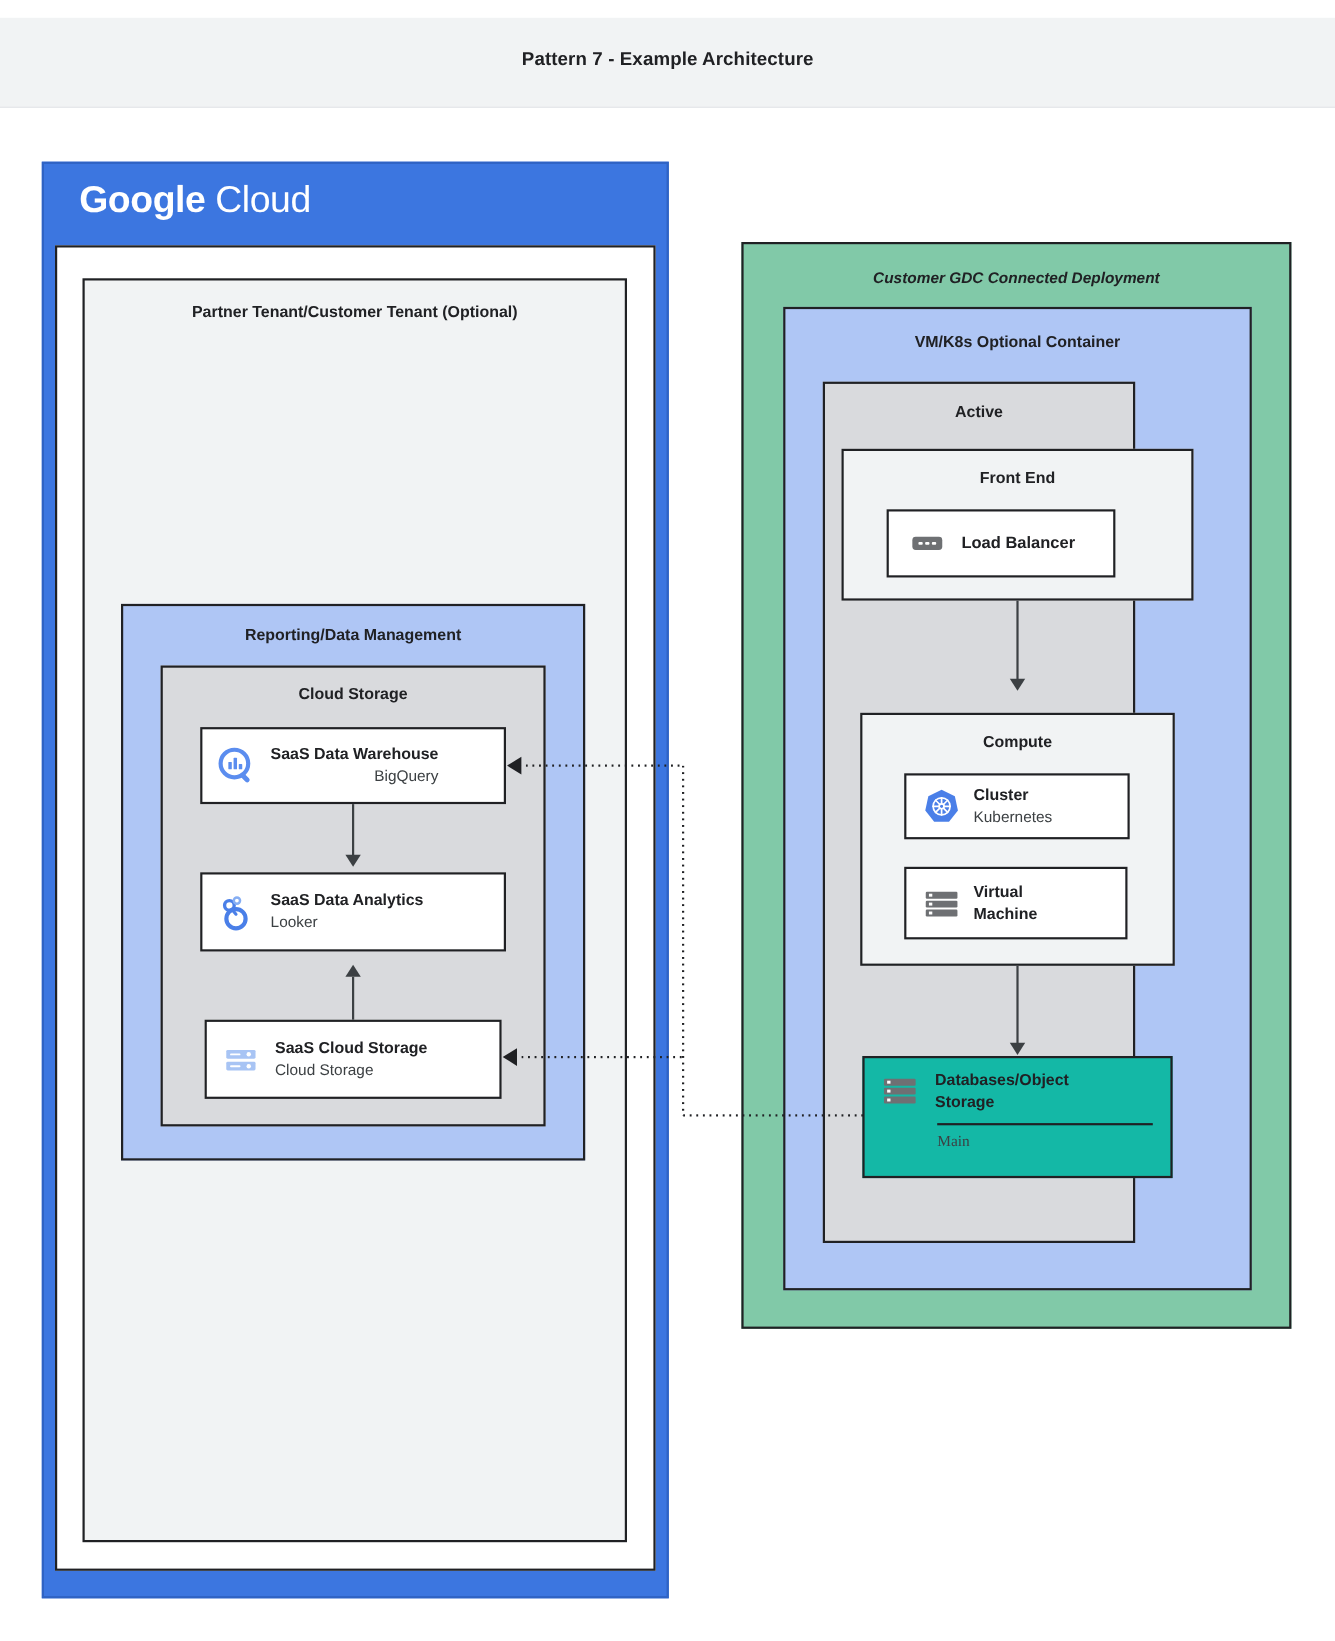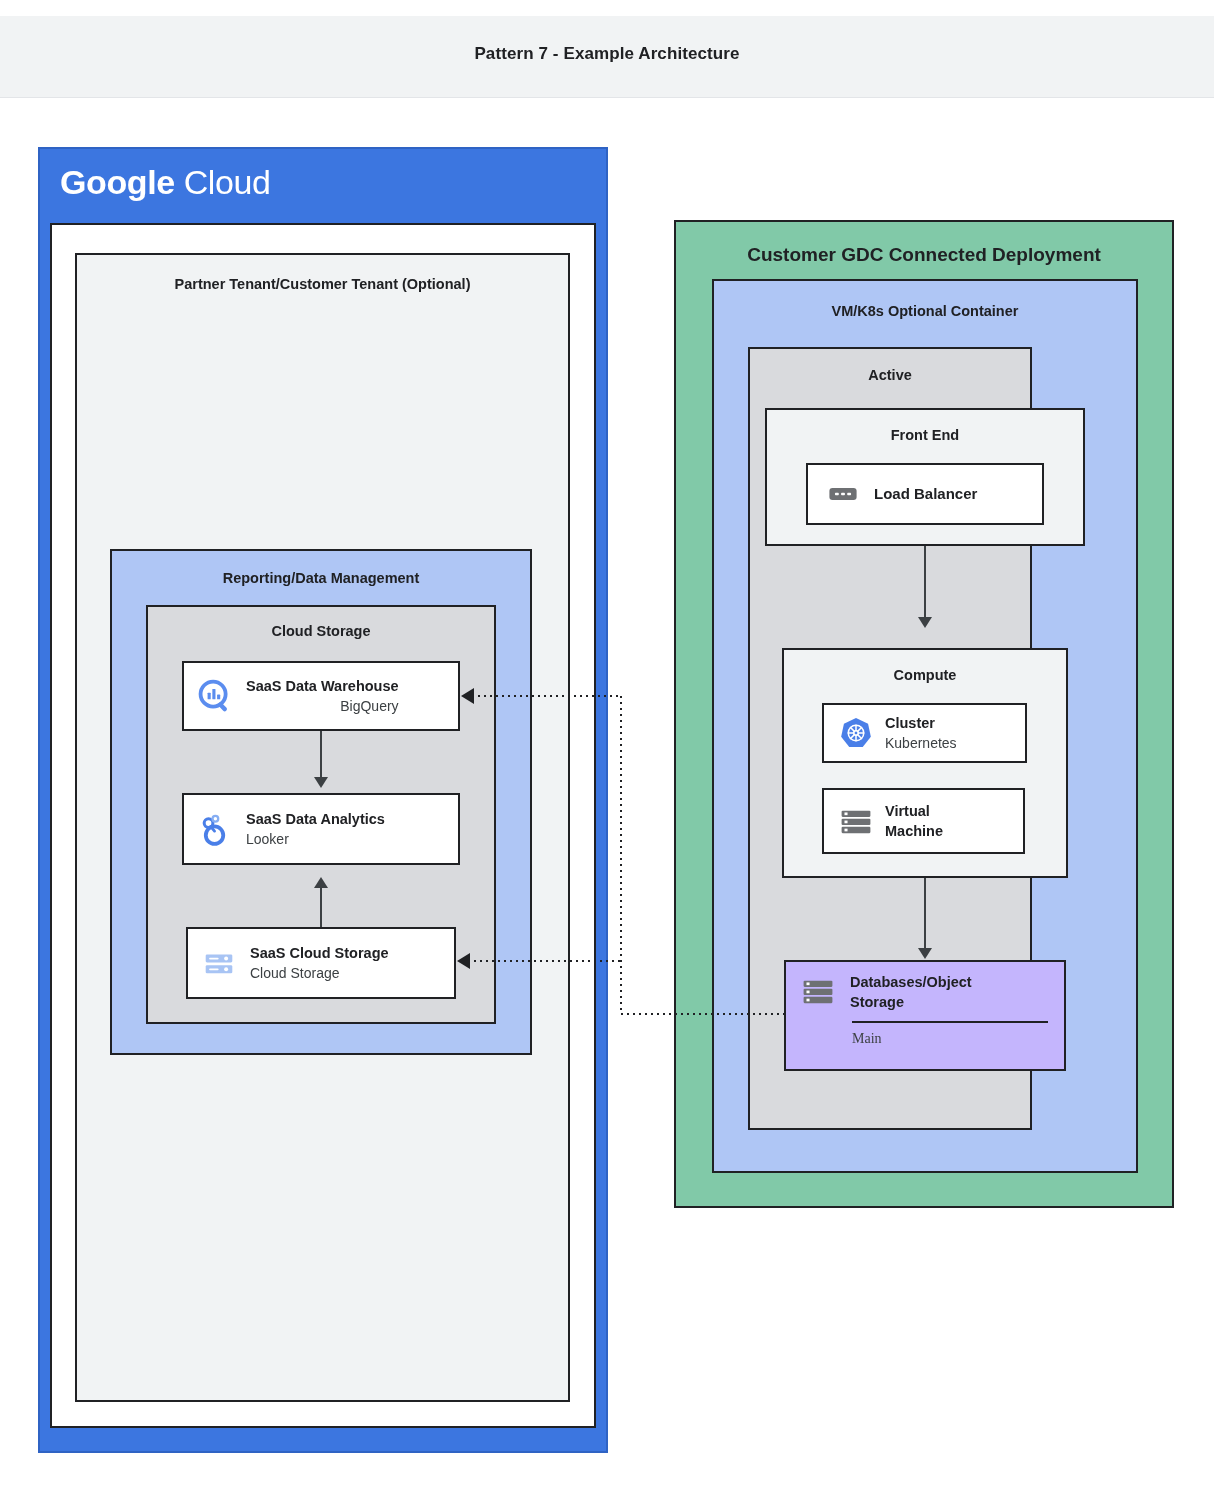--- a/index.html
+++ b/index.html
@@ -64,21 +64,21 @@
 
   .gdc-box       { background: #81c9a8; }
   .vmk8s-box     { background: #afc6f5; }
   .active-box    { background: #d9dadd; }
   .frontend-box  { background: #f1f3f4; }
   .compute-box   { background: #f1f3f4; }
 
   
   .gc-logo {
     position: absolute;
-    left: 60px; top: 149px;
+    left: 72px; top: 149px;
     font-size: 34px;
     line-height: 1;
     color: #ffffff;
     letter-spacing: -0.4px;
     white-space: nowrap;
   }
   .gc-logo .g-word { font-weight: 700; }
   .gc-logo .c-word { font-weight: 400; margin-left: 9px; }
 
   
@@ -108,21 +108,21 @@
   .card-sub {
     font-size: 14px;
     font-weight: 400;
     color: #3c4043;
   }
 
   
   .card-stacked {
     position: absolute;
     box-sizing: border-box;
-    background: #c4b5fd;
+    background: #14b8a6;
     border: 2px solid #202124;
     padding: 10px 14px 8px 14px;
   }
   .card-stacked-row { display: flex; align-items: flex-start; }
   .card-divider {
     height: 0;
     border-top: 2px solid #202124;
     margin: 10px 2px 8px 52px;
   }
   .card-footer {
@@ -253,36 +253,36 @@
         <circle cx="27.5" cy="26.6" r="2.1" fill="#ffffff"></circle>
       </svg>
     </span>
     <span class="card-text">
       <span class="card-title">SaaS Cloud Storage</span><br>
       <span class="card-sub">Cloud Storage</span>
     </span>
   </div>
 
   <div class="box gdc-box" style="left:674px; top:204px; width:500px; height:988px;">
-    <div class="box-title" style="top:22px; font-size:19px;">Customer GDC Connected Deployment</div>
+    <div class="box-title" style="top:22px; font-size:14px;font-style:italic;">Customer GDC Connected Deployment</div>
   </div>
 
   <div class="box vmk8s-box" style="left:712px; top:263px; width:426px; height:894px;">
     <div class="box-title" style="top:22px; font-size:14.5px;">VM/K8s Optional Container</div>
   </div>
 
   <div class="box active-box" style="left:748px; top:331px; width:284px; height:783px;">
     <div class="box-title" style="top:18px; font-size:14.5px;">Active</div>
   </div>
 
   <div class="box frontend-box" style="left:765px; top:392px; width:320px; height:138px;">
     <div class="box-title" style="top:17px; font-size:14.5px;">Front End</div>
   </div>
 
-  <div class="card" style="left:806px; top:447px; width:238px; height:62px; justify-content:flex-start; padding-left:18px;">
+  <div class="card" style="left:806px; top:447px; width:208px; height:62px; justify-content:flex-start; padding-left:18px;">
     <span class="card-icon" style="width:34px; height:34px; margin-right:14px;">
       <svg class="icon-svg" viewBox="0 0 40 40" aria-hidden="true">
         <rect x="4" y="13" width="32" height="14" rx="3.6" fill="#6e7073"></rect>
         <rect x="10.5" y="18.6" width="4.6" height="2.8" rx="1" fill="#ffffff"></rect>
         <rect x="17.7" y="18.6" width="4.6" height="2.8" rx="1" fill="#ffffff"></rect>
         <rect x="24.9" y="18.6" width="4.6" height="2.8" rx="1" fill="#ffffff"></rect>
       </svg>
     </span>
     <span class="card-text">
       <span class="card-title" style="font-size:15px;">Load Balancer</span>

